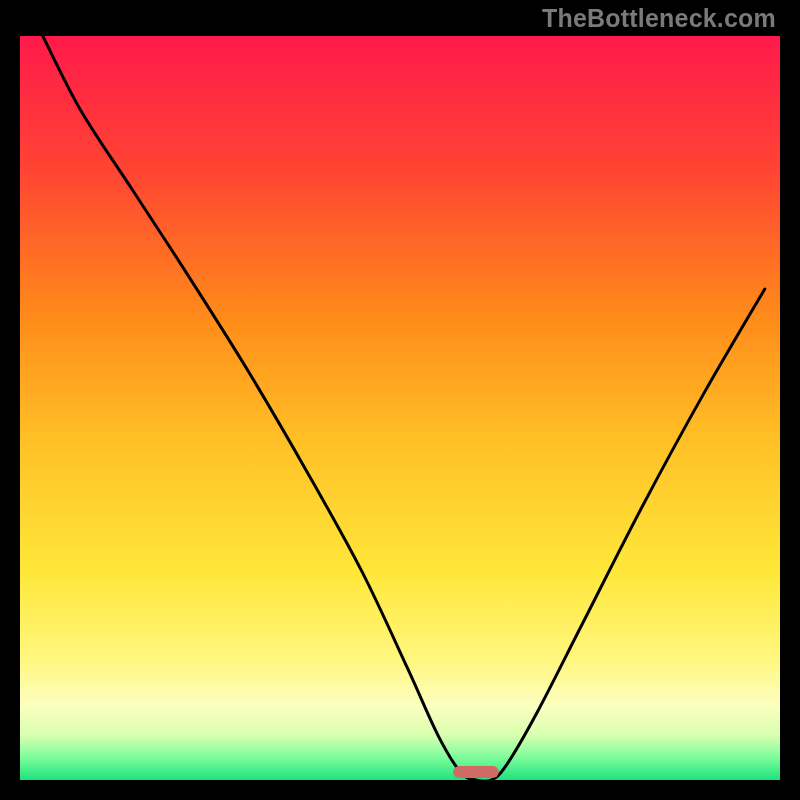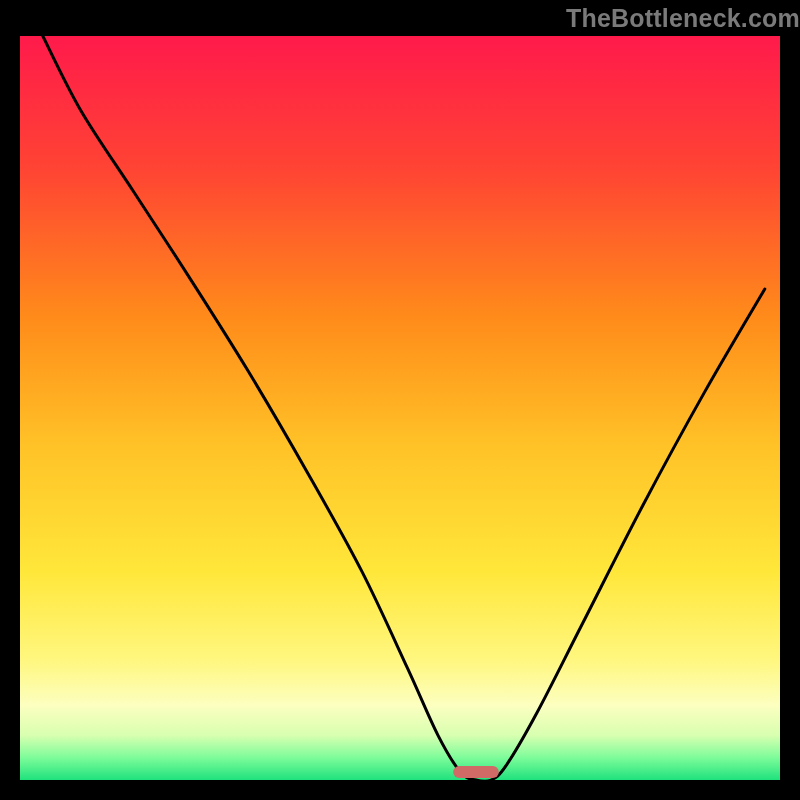--- a/index.html
+++ b/index.html
@@ -6,21 +6,21 @@
   html, body { width: 800px; height: 800px; overflow: hidden; background: #000; }
   .frame {
     position: relative;
     width: 800px;
     height: 800px;
     background: #000;
   }
   .watermark {
     position: absolute;
     top: 4px;
-    right: 0;
+    right: 24px;
     color: #7a7a7a;
     font-family: Arial, Helvetica, sans-serif;
     font-size: 25px;
     font-weight: 600;
     letter-spacing: 0.2px;
     z-index: 5;
   }
   .plot {
     position: absolute;
     left: 20px;

